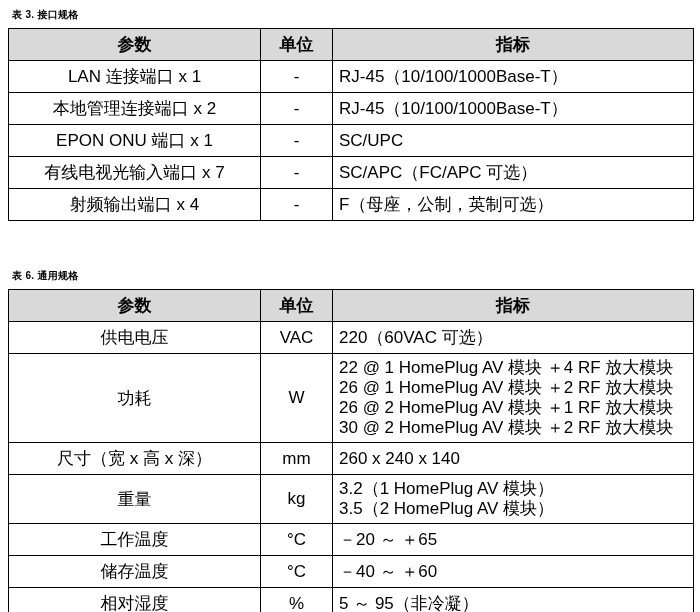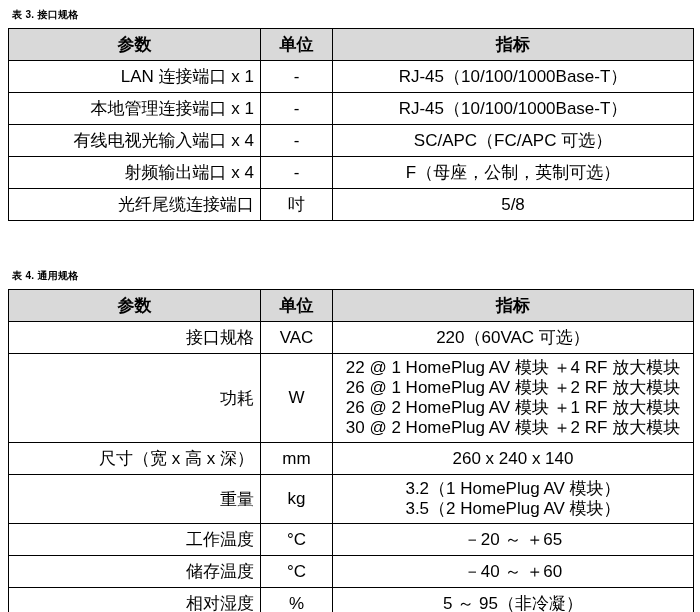--- a/index.html
+++ b/index.html
@@ -42,28 +42,27 @@
     background: #d9d9d9;
     font-weight: bold;
     text-align: center;
     height: 20px;
   }
   .col-param { width: 252px; }
   .col-unit  { width: 72px; }
   .col-spec  { width: auto; }
 
   td.param {
-    text-align: right;
+    text-align: center;
     padding-left: 8px;
   }
   td.unit {
     text-align: center;
   }
   td.value {
-    text-align: center;
   }
   td.value .line {
     display: block;
     line-height: 20px;
     white-space: nowrap;
   }
   .spacer-block {
     height: 44px;
   }
   .t1 td { height: 20px; }
@@ -89,63 +88,63 @@
           <th>指标</th>
         </tr>
       </thead>
       <tbody>
         <tr>
           <td class="param">LAN 连接端口 x 1</td>
           <td class="unit">-</td>
           <td class="value">RJ-45（10/100/1000Base-T）</td>
         </tr>
         <tr>
-          <td class="param">本地管理连接端口 x 1</td>
+          <td class="param">本地管理连接端口 x 2</td>
           <td class="unit">-</td>
           <td class="value">RJ-45（10/100/1000Base-T）</td>
         </tr>
         <tr>
-          <td class="param">有线电视光输入端口 x 4</td>
+          <td class="param">EPON ONU 端口 x 1</td>
+          <td class="unit">-</td>
+          <td class="value">SC/UPC</td>
+        </tr>
+        <tr>
+          <td class="param">有线电视光输入端口 x 7</td>
           <td class="unit">-</td>
           <td class="value">SC/APC（FC/APC 可选）</td>
         </tr>
         <tr>
           <td class="param">射频输出端口 x 4</td>
           <td class="unit">-</td>
           <td class="value">F（母座，公制，英制可选）</td>
         </tr>
-        <tr>
-          <td class="param">光纤尾缆连接端口</td>
-          <td class="unit">吋</td>
-          <td class="value">5/8</td>
-        </tr>
       </tbody>
     </table>
   </div>
 
   <div class="spacer-block"></div>
 
   <div class="table-block">
-    <div class="table-caption">表 4. 通用规格</div>
+    <div class="table-caption">表 6. 通用规格</div>
     <table class="spec t2">
       <colgroup>
         <col class="col-param">
           <col class="col-unit">
           <col class="col-spec">
       </colgroup>
       <thead>
         <tr>
           <th>参数</th>
           <th>单位</th>
           <th>指标</th>
         </tr>
       </thead>
       <tbody>
         <tr>
-          <td class="param">接口规格</td>
+          <td class="param">供电电压</td>
           <td class="unit">VAC</td>
           <td class="value">
             <span class="line">220（60VAC 可选）</span>
           </td>
         </tr>
         <tr>
           <td class="param">功耗</td>
           <td class="unit">W</td>
           <td class="value">
             <span class="line">22 @ 1 HomePlug AV 模块 ＋4 RF 放大模块</span>

